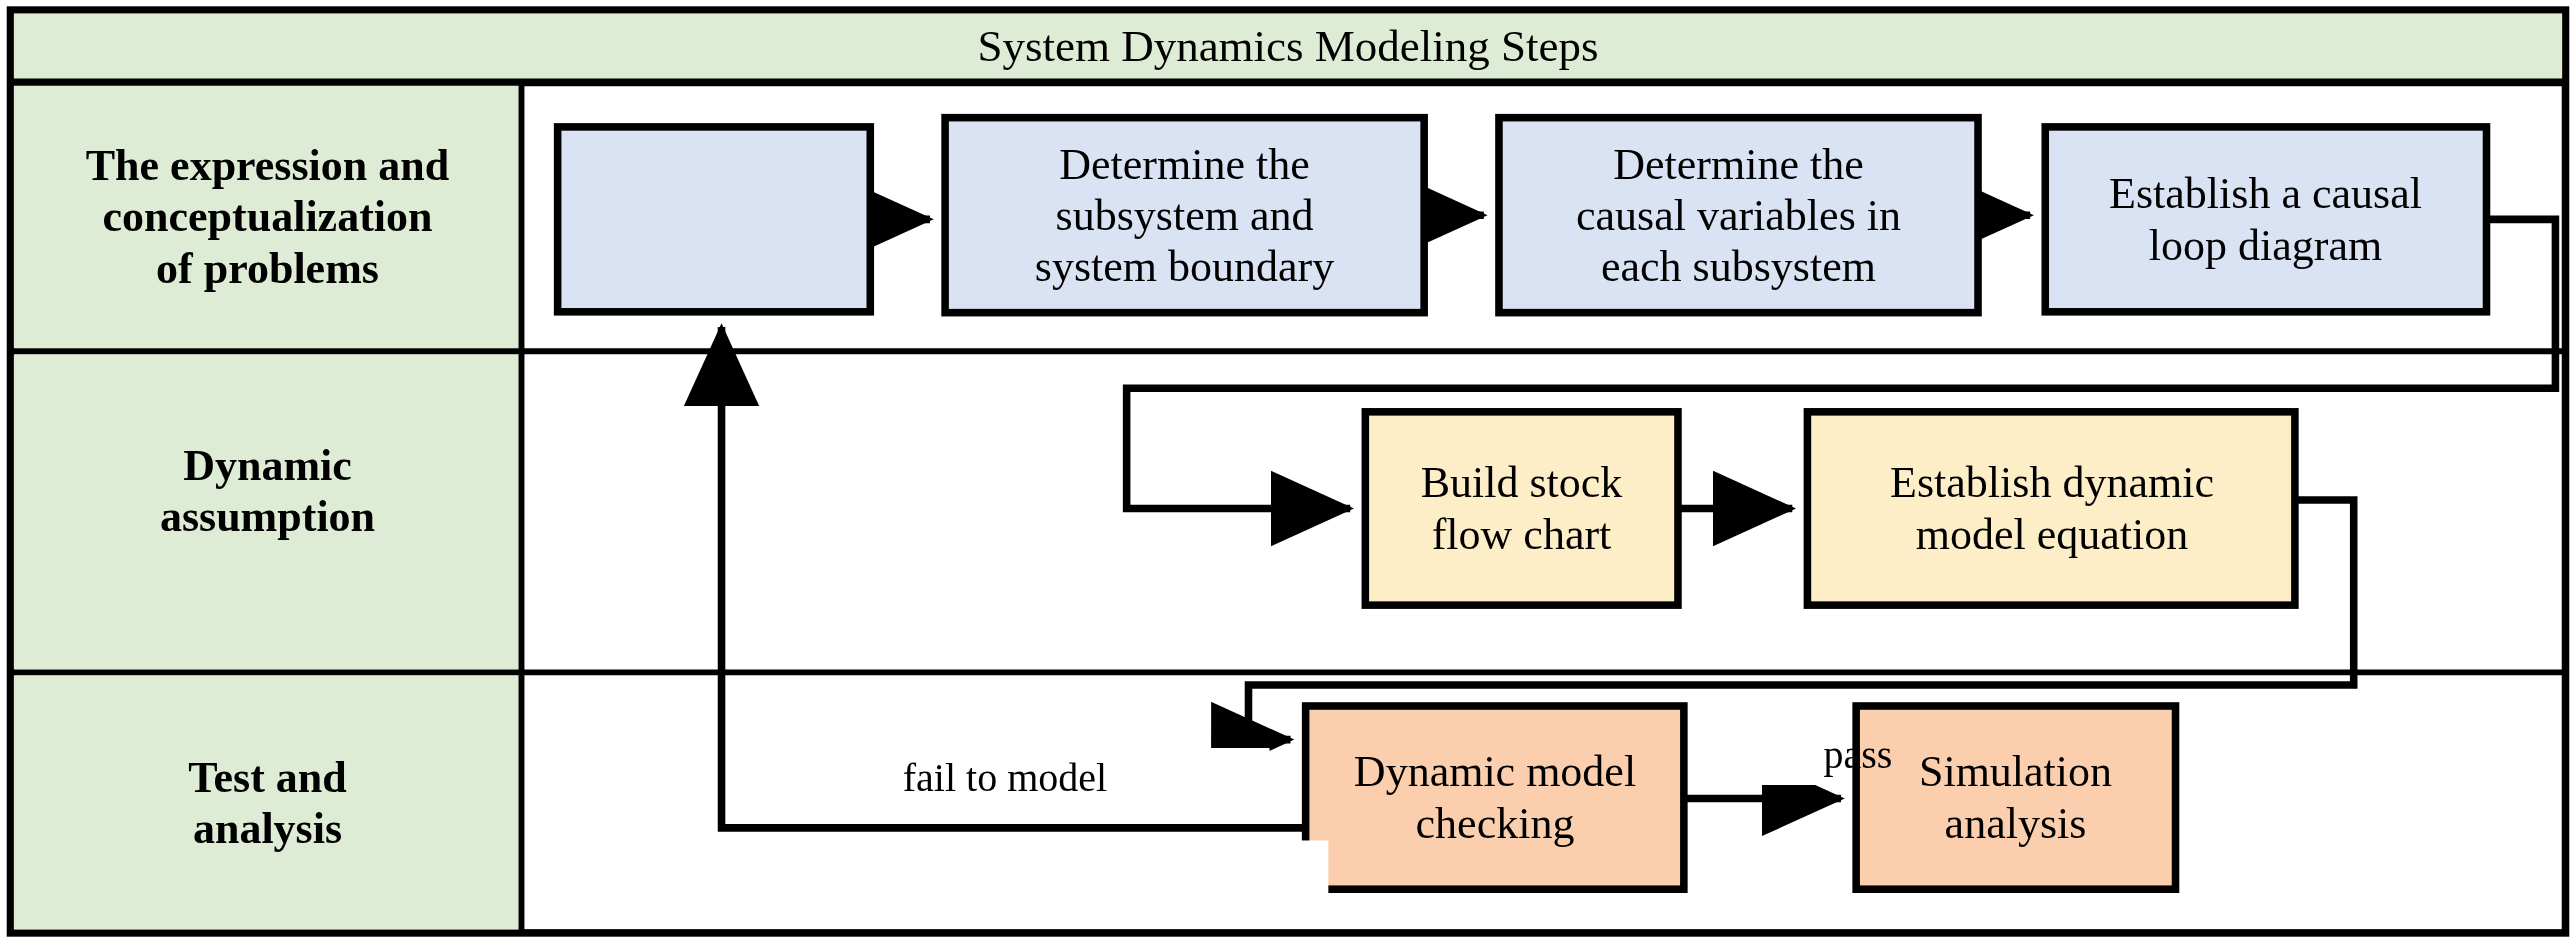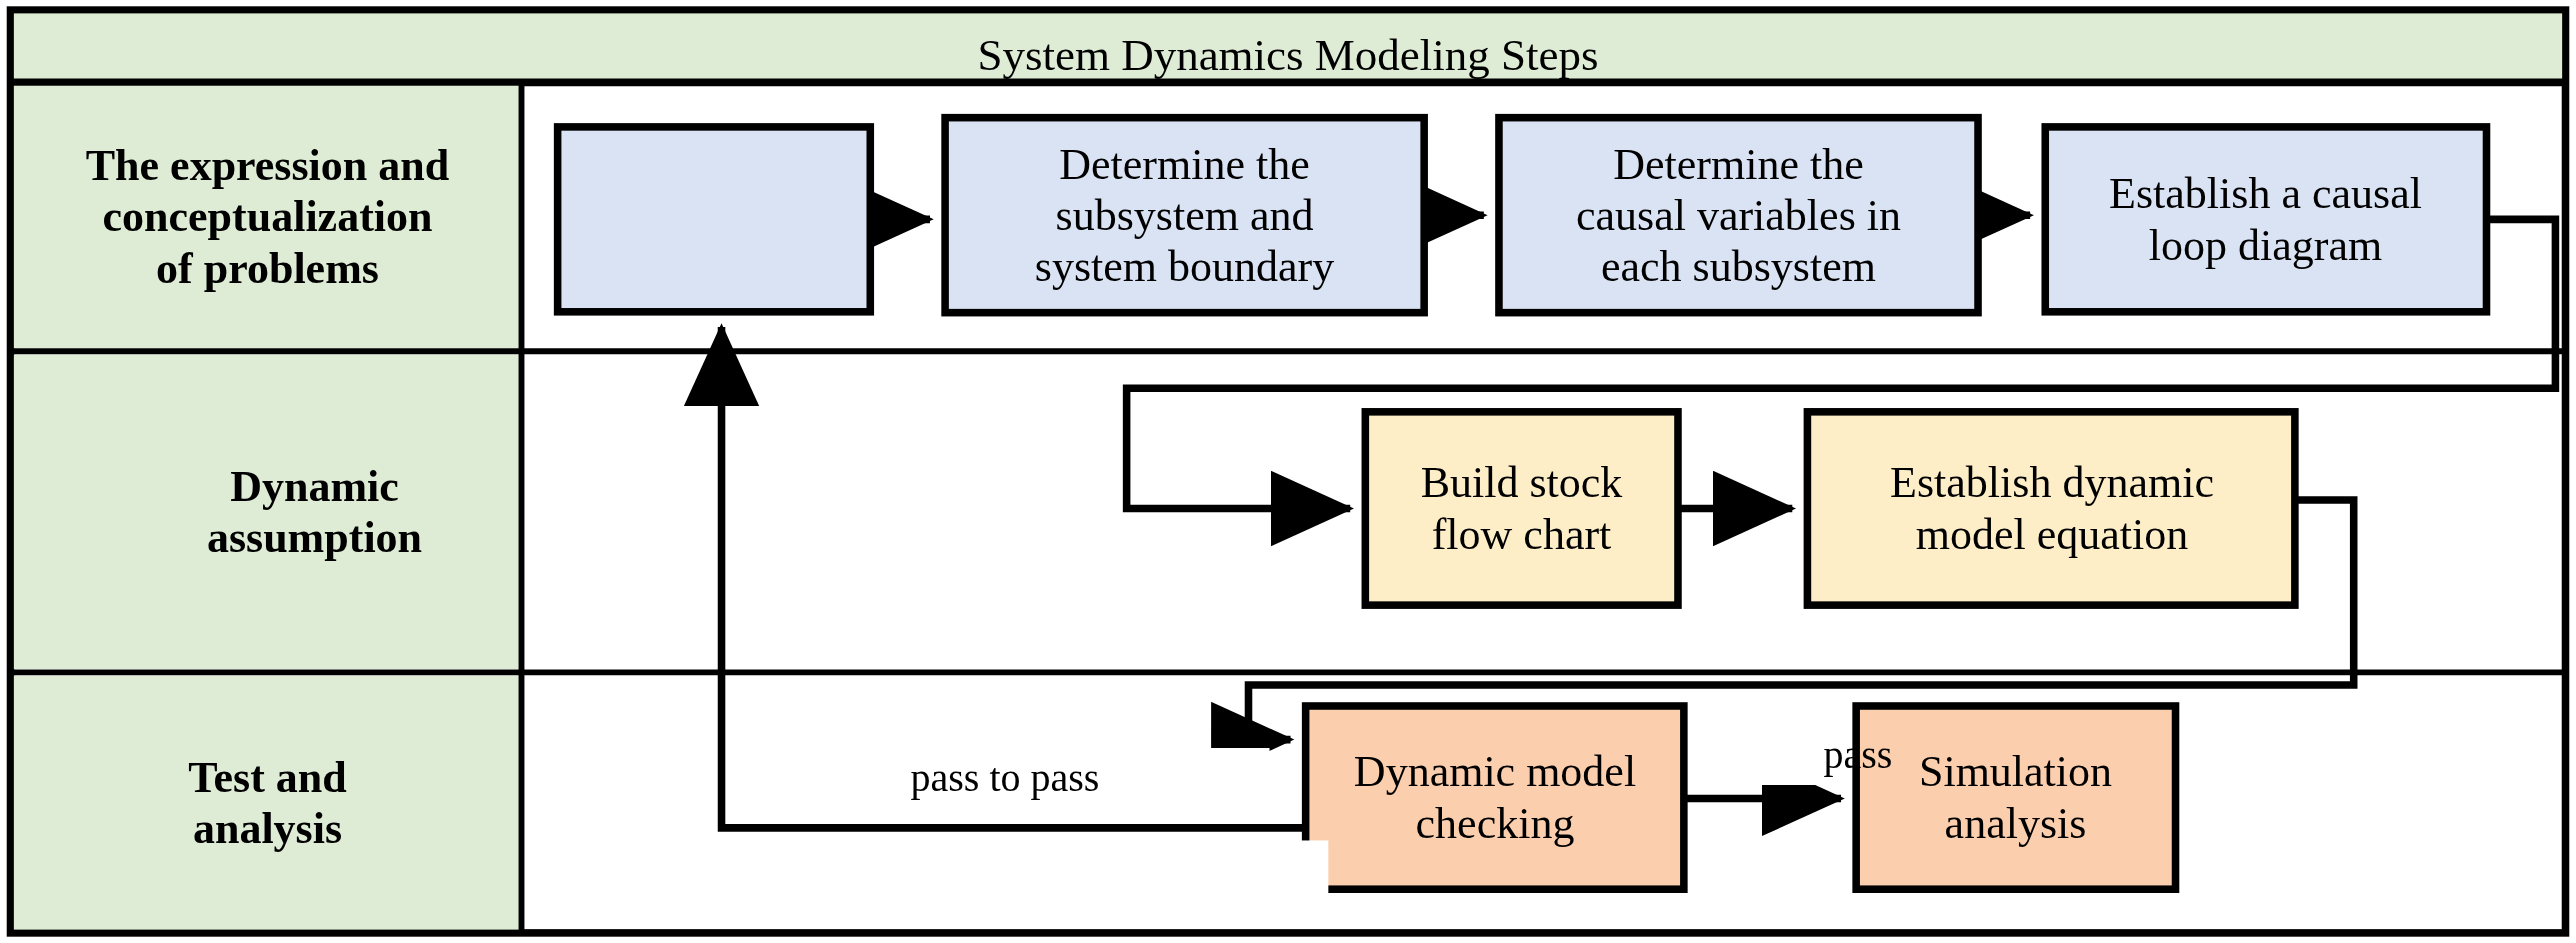--- a/index.html
+++ b/index.html
@@ -90,26 +90,26 @@
     </g>
     <g>
       <rect x="2208" y="840" width="380" height="218" fill="#fbcfad" stroke="#000" stroke-width="9"></rect>
     </g>
 
     <rect x="880" y="890" width="630" height="72" fill="#fff"></rect>
     <rect x="880" y="1000" width="700" height="80" fill="#fff"></rect>
     <rect x="2035" y="862" width="150" height="72" fill="#fff"></rect>
   </svg>
 
-  <div class="lbl hdr-title" style="left:13.5px;top:13.5px;width:2549px;height:66px;margin-top:9px;">System Dynamics Modeling Steps</div>
+  <div class="lbl hdr-title" style="left:13.5px;top:13.5px;width:2549px;height:66px;">System Dynamics Modeling Steps</div>
 
   <div class="lbl phase" style="left:13.5px;top:86px;width:508px;height:262px;">The expression and
 conceptualization
 of problems</div>
-  <div class="lbl phase" style="left:13.5px;top:355px;width:508px;height:314px;padding-left:47px;">Dynamic
+  <div class="lbl phase" style="left:13.5px;top:334px;width:508px;height:314px;">Dynamic
 assumption</div>
   <div class="lbl phase" style="left:13.5px;top:676px;width:508px;height:254px;">Test and
 analysis</div>
 
   <div class="lbl node" style="left:945px;top:118px;width:479px;height:195px;">Determine the
 subsystem and
 system boundary</div>
   <div class="lbl node" style="left:1499px;top:118px;width:479px;height:195px;">Determine the
 causal variables in
 each subsystem</div>
@@ -117,17 +117,17 @@
 loop diagram</div>
   <div class="lbl node" style="left:1365px;top:412px;width:313px;height:193px;">Build stock
 flow chart</div>
   <div class="lbl node" style="left:1808px;top:412px;width:488px;height:193px;">Establish dynamic
 model equation</div>
   <div class="lbl node" style="left:1306px;top:706px;width:378px;height:183px;">Dynamic model
 checking</div>
   <div class="lbl node" style="left:1856px;top:706px;width:319px;height:183px;">Simulation
 analysis</div>
 
-  <div class="lbl edge-lbl" style="left:740px;top:748px;width:530px;height:61px;">pass to pass</div>
+  <div class="lbl edge-lbl" style="left:740px;top:748px;width:530px;height:61px;">fail to model</div>
   <div class="lbl edge-lbl" style="left:1795px;top:725px;width:126px;height:61px;">pass</div>
 
 </div>
 
 
 </body></html>

